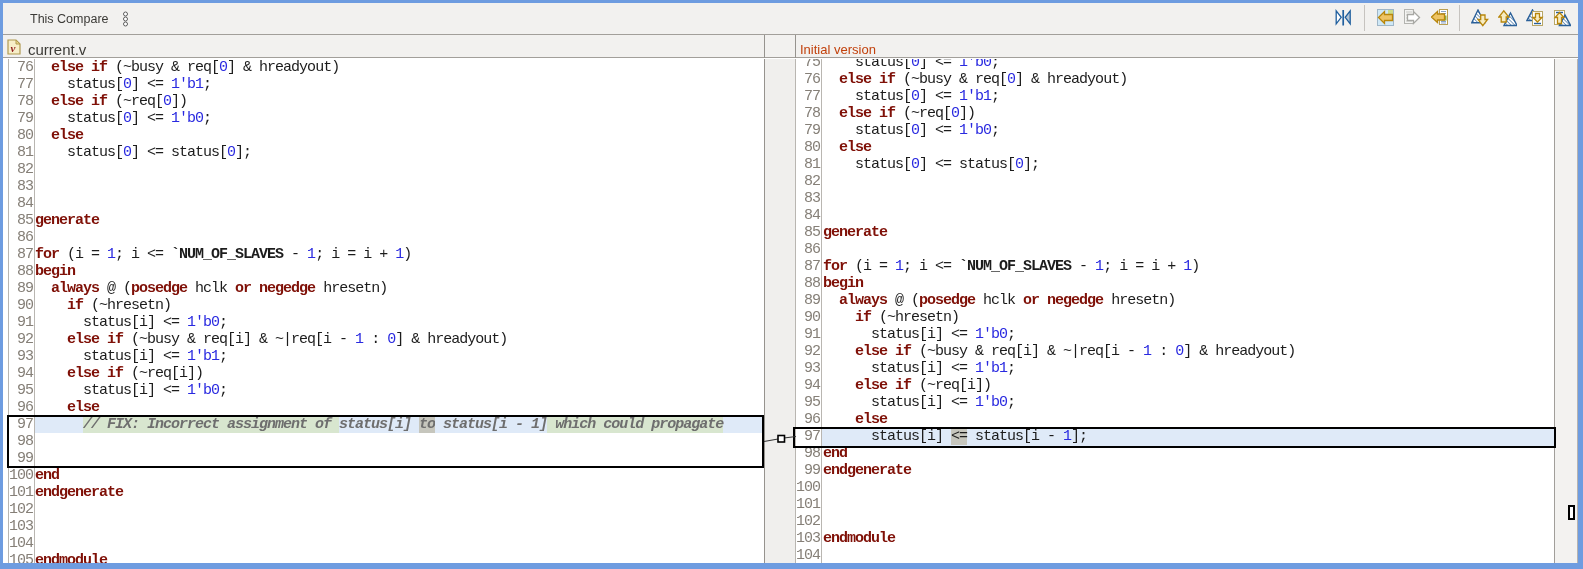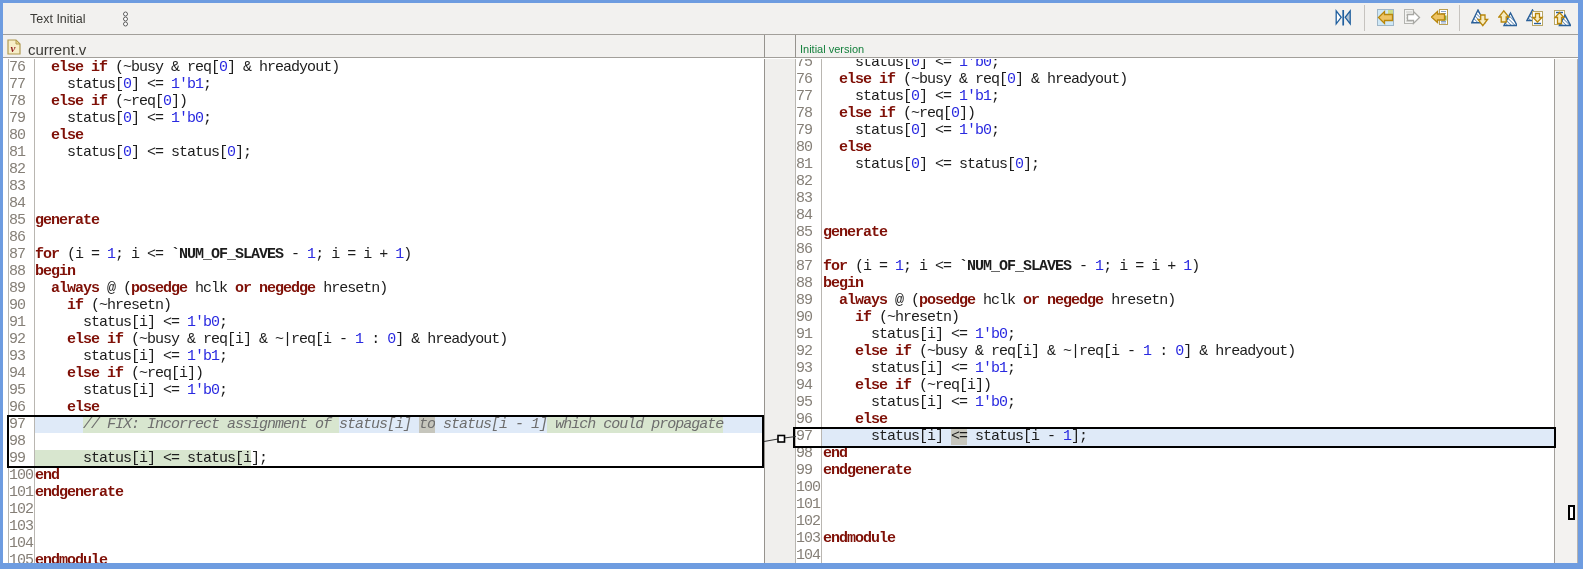--- a/index.html
+++ b/index.html
@@ -6,31 +6,31 @@
 body{position:relative;background:#fff;font-family:"Liberation Sans",sans-serif}
 .abs{position:absolute}
 .mono{font-family:"Liberation Mono",monospace;font-size:15px;letter-spacing:-1px;line-height:17px;white-space:pre;color:#1c1c1c}
 .k{color:#7f1007;font-weight:bold}
 .d{color:#1c1c1c;font-weight:bold}
 .n{color:#2929e0}
 .c{color:#6e6e6e;font-style:italic}
 .bgg{background:#d8e6cf}
 .bgb{background:#dfeaf8}
 .bgy{background:#c6c6bd}
-.num{color:#857f77;text-align:left}
+.num{color:#857f77;text-align:right}
 .vline{position:absolute;width:1px;background:#b9b6b1}
 .line{position:absolute;height:17px}
 
 </style></head><body>
 <div class="abs" style="left:0;top:0;width:1583px;height:3px;background:#6e9ce0"></div>
 <div class="abs" style="left:0;top:0;width:3px;height:569px;background:#6e9ce0"></div>
 <div class="abs" style="left:1578px;top:0;width:5px;height:569px;background:#6e9ce0"></div>
 <div class="abs" style="left:0;top:563px;width:1583px;height:6px;background:#6e9ce0"></div>
 <div class="abs" style="left:3px;top:3px;width:1575px;height:32px;background:#f2f1ef;border-bottom:1px solid #a29f9a"></div>
-<div class="abs" style="left:30px;top:4px;height:31px;line-height:31px;font-size:12.5px;color:#3b3a36">Text Initial</div>
+<div class="abs" style="left:30px;top:4px;height:31px;line-height:31px;font-size:12.5px;color:#3b3a36">This Compare</div>
 <svg class="abs" style="left:120px;top:8px" width="12" height="22" viewBox="0 0 12 22">
     <circle cx="5.5" cy="6" r="2" fill="#fff" stroke="#5d5d5d" stroke-width="1"></circle>
     <circle cx="5.5" cy="11" r="2" fill="#fff" stroke="#5d5d5d" stroke-width="1"></circle>
     <circle cx="5.5" cy="16" r="2" fill="#fff" stroke="#5d5d5d" stroke-width="1"></circle>
   </svg>
 <svg class="abs" style="left:1335px;top:8px" width="17" height="19" viewBox="0 0 17 19">
     <path d="M1.2 2.8 L1.2 15.8 L6.2 9.3 Z" fill="#fff" stroke="#1f5f9e" stroke-width="1.3"></path>
     <line x1="8.2" y1="2" x2="8.2" y2="17.5" stroke="#1f5f9e" stroke-width="1.7"></line>
     <path d="M15.2 2.8 L15.2 15.8 L10.2 9.3 Z" fill="#b4c4d4" stroke="#1f5f9e" stroke-width="1.3"></path>
   </svg>
@@ -81,21 +81,21 @@
 <svg class="abs" style="left:1553px;top:9px" width="18" height="18" viewBox="0 0 18 18">
     <rect x="1.5" y="1.5" width="10" height="14" fill="#fff" stroke="#b9a766"></rect>
     <line x1="3" y1="3.5" x2="10" y2="3.5" stroke="#2a6099" stroke-width="1.4"></line>
     <path d="M12 6 L17.5 16.5 L6.5 16.5 Z" fill="url(#h1)" stroke="#2a6099" stroke-width="1.5"></path>
     <path d="M4.5 14.5 L4.5 8.5 L2 8.5 L6.5 3.5 L11 8.5 L8.5 8.5 L8.5 14.5 Z" fill="#f7ecc2" stroke="#b8860b" stroke-width="1.3"></path>
   </svg>
 <div class="abs" style="left:3px;top:35px;width:1575px;height:23px;background:#f2f1ef;border-bottom:1px solid #a29f9a"></div>
 <div class="abs" style="left:764px;top:35px;width:1px;height:23px;background:#96938e"></div>
 <div class="abs" style="left:795px;top:35px;width:1px;height:23px;background:#96938e"></div>
 <div class="abs" style="left:28px;top:35px;height:23px;line-height:29px;font-size:15px;color:#3b3a36">current.v</div>
-<div class="abs" style="left:800px;top:35px;height:23px;line-height:29px;font-size:11px;color:#15803d">Initial version</div>
+<div class="abs" style="left:800px;top:35px;height:23px;line-height:29px;font-size:13px;color:#c2410c">Initial version</div>
 <svg class="abs" style="left:7px;top:39px" width="14" height="16" viewBox="0 0 14 16">
     <path d="M1 1 L9 1 L13 5 L13 15 L1 15 Z" fill="#f7eec9" stroke="#b09a50" stroke-width="1.2"></path>
     <path d="M9 1 L9 5 L13 5 Z" fill="#e8d48a" stroke="#b09a50" stroke-width="1"></path>
     <text x="3.5" y="12.8" font-family="Liberation Serif,serif" font-style="italic" font-weight="bold" font-size="11" fill="#901c1c">v</text>
   </svg>
 <div class="abs" style="left:3px;top:59px;width:1575px;height:504px;overflow:hidden">
 <div class="abs" style="left:0;top:0;width:761px;height:504px;background:#fff"></div>
 <div class="vline" style="left:5px;top:0;height:504px"></div>
 <div class="vline" style="left:31px;top:0;height:504px"></div>
 <div class="abs" style="left:761px;top:0;width:1px;height:504px;background:#96938e"></div>
@@ -118,22 +118,21 @@
 <div class="line mono" style="left:32px;top:187px;"><b class="k">for</b> (i = <span class="n">1</span>; i &lt;= <b class="d">`NUM_OF_SLAVES</b> - <span class="n">1</span>; i = i + <span class="n">1</span>)</div>
 <div class="line mono" style="left:32px;top:204px;"><b class="k">begin</b></div>
 <div class="line mono" style="left:32px;top:221px;">  <b class="k">always</b> @ (<b class="k">posedge</b> hclk <b class="k">or</b> <b class="k">negedge</b> hresetn)</div>
 <div class="line mono" style="left:32px;top:238px;">    <b class="k">if</b> (~hresetn)</div>
 <div class="line mono" style="left:32px;top:255px;">      status[i] &lt;= <span class="n">1'b0</span>;</div>
 <div class="line mono" style="left:32px;top:272px;">    <b class="k">else</b> <b class="k">if</b> (~busy &amp; req[i] &amp; ~|req[i - <span class="n">1</span> : <span class="n">0</span>] &amp; hreadyout)</div>
 <div class="line mono" style="left:32px;top:289px;">      status[i] &lt;= <span class="n">1'b1</span>;</div>
 <div class="line mono" style="left:32px;top:306px;">    <b class="k">else</b> <b class="k">if</b> (~req[i])</div>
 <div class="line mono" style="left:32px;top:323px;">      status[i] &lt;= <span class="n">1'b0</span>;</div>
 <div class="line mono" style="left:32px;top:340px;">    <b class="k">else</b></div>
-<div class="line mono" style="left:32px;top:357px;"><span class="bgb">      </span><span class="bgg c">// FIX: Incorrect assignment of </span><span class="bgb c">status[i] </span><span class="bgy c">to</span><span class="bgb c"> status[i - 1]</span><span class="bgg c"> which could propagate</span></div>
-<div class="line mono" style="left:32px;top:391px;"><span class="bgg">      status[i] &lt;= status[i</span>];</div>
+<div class="line mono" style="left:32px;top:357px;font-weight:bold;"><span class="bgb">      </span><span class="bgg c">// FIX: Incorrect assignment of </span><span class="bgb c">status[i] </span><span class="bgy c">to</span><span class="bgb c"> status[i - 1]</span><span class="bgg c"> which could propagate</span></div>
 <div class="line mono" style="left:32px;top:408px;"><b class="k">end</b></div>
 <div class="line mono" style="left:32px;top:425px;"><b class="k">endgenerate</b></div>
 <div class="line mono" style="left:32px;top:493px;"><b class="k">endmodule</b></div>
 <div class="line mono" style="left:820px;top:-5px;">    status[<span class="n">0</span>] &lt;= <span class="n">1'b0</span>;</div>
 <div class="line mono" style="left:820px;top:12px;">  <b class="k">else</b> <b class="k">if</b> (~busy &amp; req[<span class="n">0</span>] &amp; hreadyout)</div>
 <div class="line mono" style="left:820px;top:29px;">    status[<span class="n">0</span>] &lt;= <span class="n">1'b1</span>;</div>
 <div class="line mono" style="left:820px;top:46px;">  <b class="k">else</b> <b class="k">if</b> (~req[<span class="n">0</span>])</div>
 <div class="line mono" style="left:820px;top:63px;">    status[<span class="n">0</span>] &lt;= <span class="n">1'b0</span>;</div>
 <div class="line mono" style="left:820px;top:80px;">  <b class="k">else</b></div>
 <div class="line mono" style="left:820px;top:97px;">    status[<span class="n">0</span>] &lt;= status[<span class="n">0</span>];</div>

